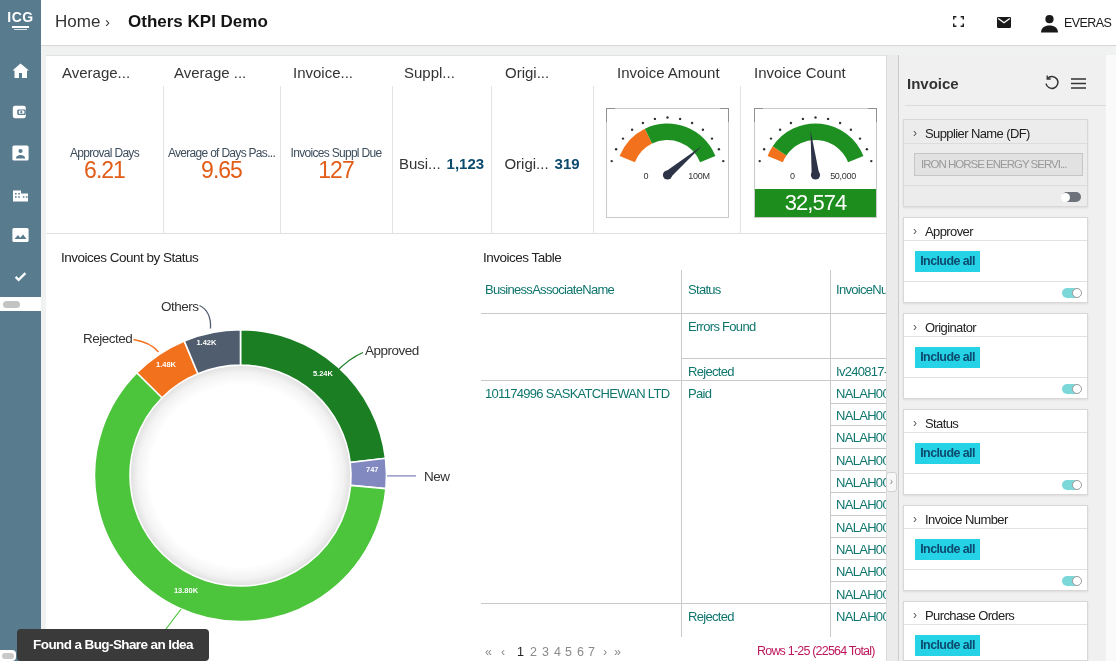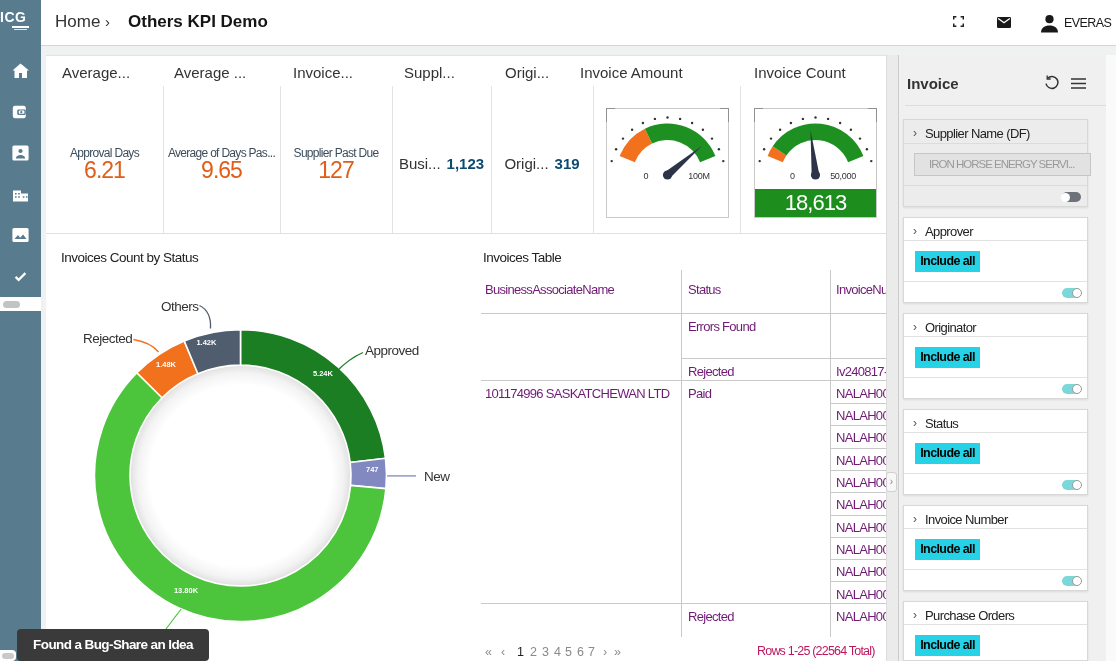--- a/index.html
+++ b/index.html
@@ -16,39 +16,39 @@
 .kpihead{top:64px;font-size:15px;color:#333;white-space:nowrap;}
 .kpilabel{font-size:12px;letter-spacing:-0.7px;color:#3d4d5c;text-align:center;white-space:nowrap;}
 .kpival{font-size:23px;letter-spacing:-1px;color:#e15d18;text-align:center;}
 .kpiline{font-size:15px;color:#333;white-space:nowrap;}
 .kpiline b{color:#0c4a6e;font-weight:bold;}
 
 .gcard{top:108px;width:121px;height:108px;border:1px solid #c9c9c9;background:#fff;}
 .gval{position:absolute;left:0;right:0;top:80px;height:28px;background:#1d8e1d;color:#fff;font-size:22px;letter-spacing:-1px;text-align:center;line-height:28px;}
 .corner{position:absolute;width:8px;height:13px;border-top:1px solid #909090;top:-1px;}
 
-.tcell{font-size:13px;letter-spacing:-0.7px;color:#701a75;white-space:nowrap;}
+.tcell{font-size:13px;letter-spacing:-0.7px;color:#0f766e;white-space:nowrap;}
 .thline{background:#c9c9c9;height:1px;}
 .tvline{background:#c9c9c9;width:1px;}
 .pg{font-size:12.5px;color:#8a8a8a;}
 
 .fcard{left:903px;width:185px;background:#fff;border:1px solid #d8d8d8;box-sizing:border-box;box-shadow:0 1px 2px rgba(0,0,0,0.09);}
 .ftitle{position:absolute;left:21px;top:6px;font-size:13px;letter-spacing:-0.6px;color:#222;white-space:nowrap;}
 .fchev{position:absolute;left:9px;top:6px;font-size:12px;color:#555;}
 .frule1{position:absolute;left:0;right:0;top:22px;height:1px;background:#e2e2e2;}
-.fbtn{position:absolute;left:11px;top:33px;width:65px;height:21px;background:#26d3e6;color:#000000;font-weight:bold;font-size:12.5px;letter-spacing:-0.6px;text-align:center;line-height:21px;}
+.fbtn{position:absolute;left:11px;top:33px;width:65px;height:21px;background:#26d3e6;color:#0c4a6e;font-weight:bold;font-size:12.5px;letter-spacing:-0.6px;text-align:center;line-height:21px;}
 .frule2{position:absolute;left:0;right:0;top:63px;height:1px;background:#e2e2e2;}
 .tog{position:absolute;right:6px;top:70px;width:19px;height:10px;border-radius:5px;background:#7cd7d8;}
 .tog .knob{position:absolute;right:-1px;top:-0.5px;width:10px;height:10px;border-radius:50%;background:#fff;border:1px solid #9a9a9a;box-sizing:border-box;}
 </style>
 </head>
 <body>
 
 <div id="sidebar" class="abs"></div>
-<div class="abs" style="left:0;top:0;width:41px;height:46px;background:#587b8e;color:#fff;text-align:left;">
+<div class="abs" style="left:0;top:0;width:41px;height:46px;background:#587b8e;color:#fff;text-align:center;">
   <div style="font-size:14px;font-weight:bold;margin-top:9px;letter-spacing:0.5px;">ICG</div>
   <div style="margin:1px auto 0;width:17px;height:2px;background:#fff;"></div>
   <div style="margin:1px auto 0;width:13px;height:1px;background:rgba(255,255,255,0.8);"></div>
 </div>
 <svg class="abs" style="left:0;top:46px;" width="41" height="260" viewBox="0 0 41 260" fill="#fff">
 
   <path d="M20.5 17.5l-8 7h2v7.5h4.5v-5h3v5H27V24.5h2z"></path>
 
   <rect x="12.8" y="59.8" width="13" height="12.5" rx="2.2"></rect>
   <rect x="17.2" y="63.4" width="8.6" height="5.6" rx="1.4" fill="#587b8e"></rect>
@@ -95,27 +95,27 @@
 <div class="abs vline" style="left:392px;"></div>
 <div class="abs vline" style="left:491px;"></div>
 <div class="abs vline" style="left:593px;"></div>
 <div class="abs vline" style="left:740px;"></div>
 <div class="abs" style="left:46px;top:233px;width:840px;height:1px;background:#e0e0e0;"></div>
 <div class="abs kpihead" style="left:62px;">Average...</div>
 <div class="abs kpihead" style="left:174px;">Average ...</div>
 <div class="abs kpihead" style="left:293px;">Invoice...</div>
 <div class="abs kpihead" style="left:404px;">Suppl...</div>
 <div class="abs kpihead" style="left:505px;">Origi...</div>
-<div class="abs kpihead" style="left:580px;text-align:center;">Invoice Amount</div>
+<div class="abs kpihead" style="left:617px;text-align:center;">Invoice Amount</div>
 <div class="abs kpihead" style="left:754px;">Invoice Count</div>
 <div class="abs kpilabel" style="left:46px;width:117px;top:146px;">Approval Days</div>
 <div class="abs kpival" style="left:46px;width:117px;top:157px;">6.21</div>
 <div class="abs kpilabel" style="left:163px;width:117px;top:146px;">Average of Days Pas...</div>
 <div class="abs kpival" style="left:163px;width:117px;top:157px;">9.65</div>
-<div class="abs kpilabel" style="left:280px;width:112px;top:146px;">Supplier Past Due</div>
+<div class="abs kpilabel" style="left:280px;width:112px;top:146px;">Invoices Suppl Due</div>
 <div class="abs kpival" style="left:280px;width:112px;top:157px;">127</div>
 <div class="abs kpiline" style="left:392px;width:99px;top:155px;text-align:center;">Busi...  <b>1,123</b></div>
 <div class="abs kpiline" style="left:491px;width:102px;top:155px;text-align:center;">Origi...  <b>319</b></div>
 
 <div class="abs gcard" style="left:606px;">
   <div class="corner" style="left:-1px;border-left:1px solid #909090;"></div>
   <div class="corner" style="right:-1px;border-right:1px solid #909090;"></div>
   <svg width="121" height="80" viewBox="0 0 121 80" style="position:absolute;left:0;top:0;">
     <path d="M12.6 47.1A51.5 51.5 0 0 1 37.9 19.7L45.1 34.6A35.0 35.0 0 0 0 27.9 53.2Z" fill="#f2711d"></path>
     <path d="M37.9 19.7A51.5 51.5 0 0 1 108.4 47.1L93.1 53.2A35.0 35.0 0 0 0 45.1 34.6Z" fill="#1e9021"></path>
@@ -164,21 +164,21 @@
         <circle cx="111.9" cy="40.2" r="1.2"></circle>
         <circle cx="116.3" cy="52.1" r="1.2"></circle>
       </g>
     <text x="37.5" y="70" text-anchor="middle" font-size="9" fill="#333">0</text>
     <text x="88" y="70" text-anchor="middle" font-size="9" letter-spacing="-0.3" fill="#333">50,000</text>
     <g fill="#2d3447">
         <path d="M55.5 21.3L56.7 66.4L64.3 65.6Z"></path>
         <circle cx="60.5" cy="66.0" r="4.6"></circle>
       </g>
   </svg>
-  <div class="gval">18,613</div>
+  <div class="gval">32,574</div>
 </div>
 
 <div class="abs" style="left:61px;top:250px;font-size:13.5px;letter-spacing:-0.5px;color:#222;">Invoices Count by Status</div>
 <svg class="abs" style="left:46px;top:233px;" width="440" height="428" viewBox="0 0 440 428">
   <defs>
     <radialGradient id="ishadow" cx="0.5" cy="0.5" r="0.5">
       <stop offset="0.82" stop-color="#ffffff"></stop>
       <stop offset="0.93" stop-color="#f3f3f3"></stop>
       <stop offset="1" stop-color="#e0e0e0"></stop>
     </radialGradient>
@@ -269,21 +269,21 @@
 </svg>
 <svg class="abs" style="left:1071px;top:78px;" width="15" height="11" viewBox="0 0 15 11" stroke="#333" stroke-width="1.6">
   <path d="M0 1h15M0 5.5h15M0 10h15"></path>
 </svg>
 <div class="abs" style="left:905px;top:105px;width:201px;height:1px;background:#dcdcdc;"></div>
 
 <div class="abs fcard" style="top:119px;height:88px;background:#ececec;">
   <div class="fchev">›</div>
   <div class="ftitle">Supplier Name (DF)</div>
   <div style="position:absolute;left:0;right:0;top:23px;height:1px;background:#dcdcdc;"></div>
-  <div style="position:absolute;left:10px;top:33px;width:161px;height:21px;background:#e2e2e2;border:1px solid #c6c6c6;font-size:11.5px;letter-spacing:-1px;color:#9a9a9a;line-height:21px;padding-left:14px;white-space:nowrap;overflow:hidden;">IRON HORSE ENERGY SERVI...</div>
+  <div style="position:absolute;left:10px;top:33px;width:161px;height:21px;background:#e2e2e2;border:1px solid #c6c6c6;font-size:11.5px;letter-spacing:-1px;color:#9a9a9a;line-height:21px;padding-left:6px;white-space:nowrap;overflow:hidden;">IRON HORSE ENERGY SERVI...</div>
   <div style="position:absolute;left:0;right:0;top:65px;height:1px;background:#dcdcdc;"></div>
   <div style="position:absolute;right:6px;top:72px;width:19px;height:10px;border-radius:5px;background:#6d727b;">
     <div style="position:absolute;left:-1px;top:0.5px;width:9px;height:9px;border-radius:50%;background:#fff;"></div>
   </div>
 </div>
 
 <div class="abs fcard" style="top:217px;height:86px;">
   <div class="fchev">›</div>
     <div class="ftitle">Approver</div>
   <div class="frule1"></div>

